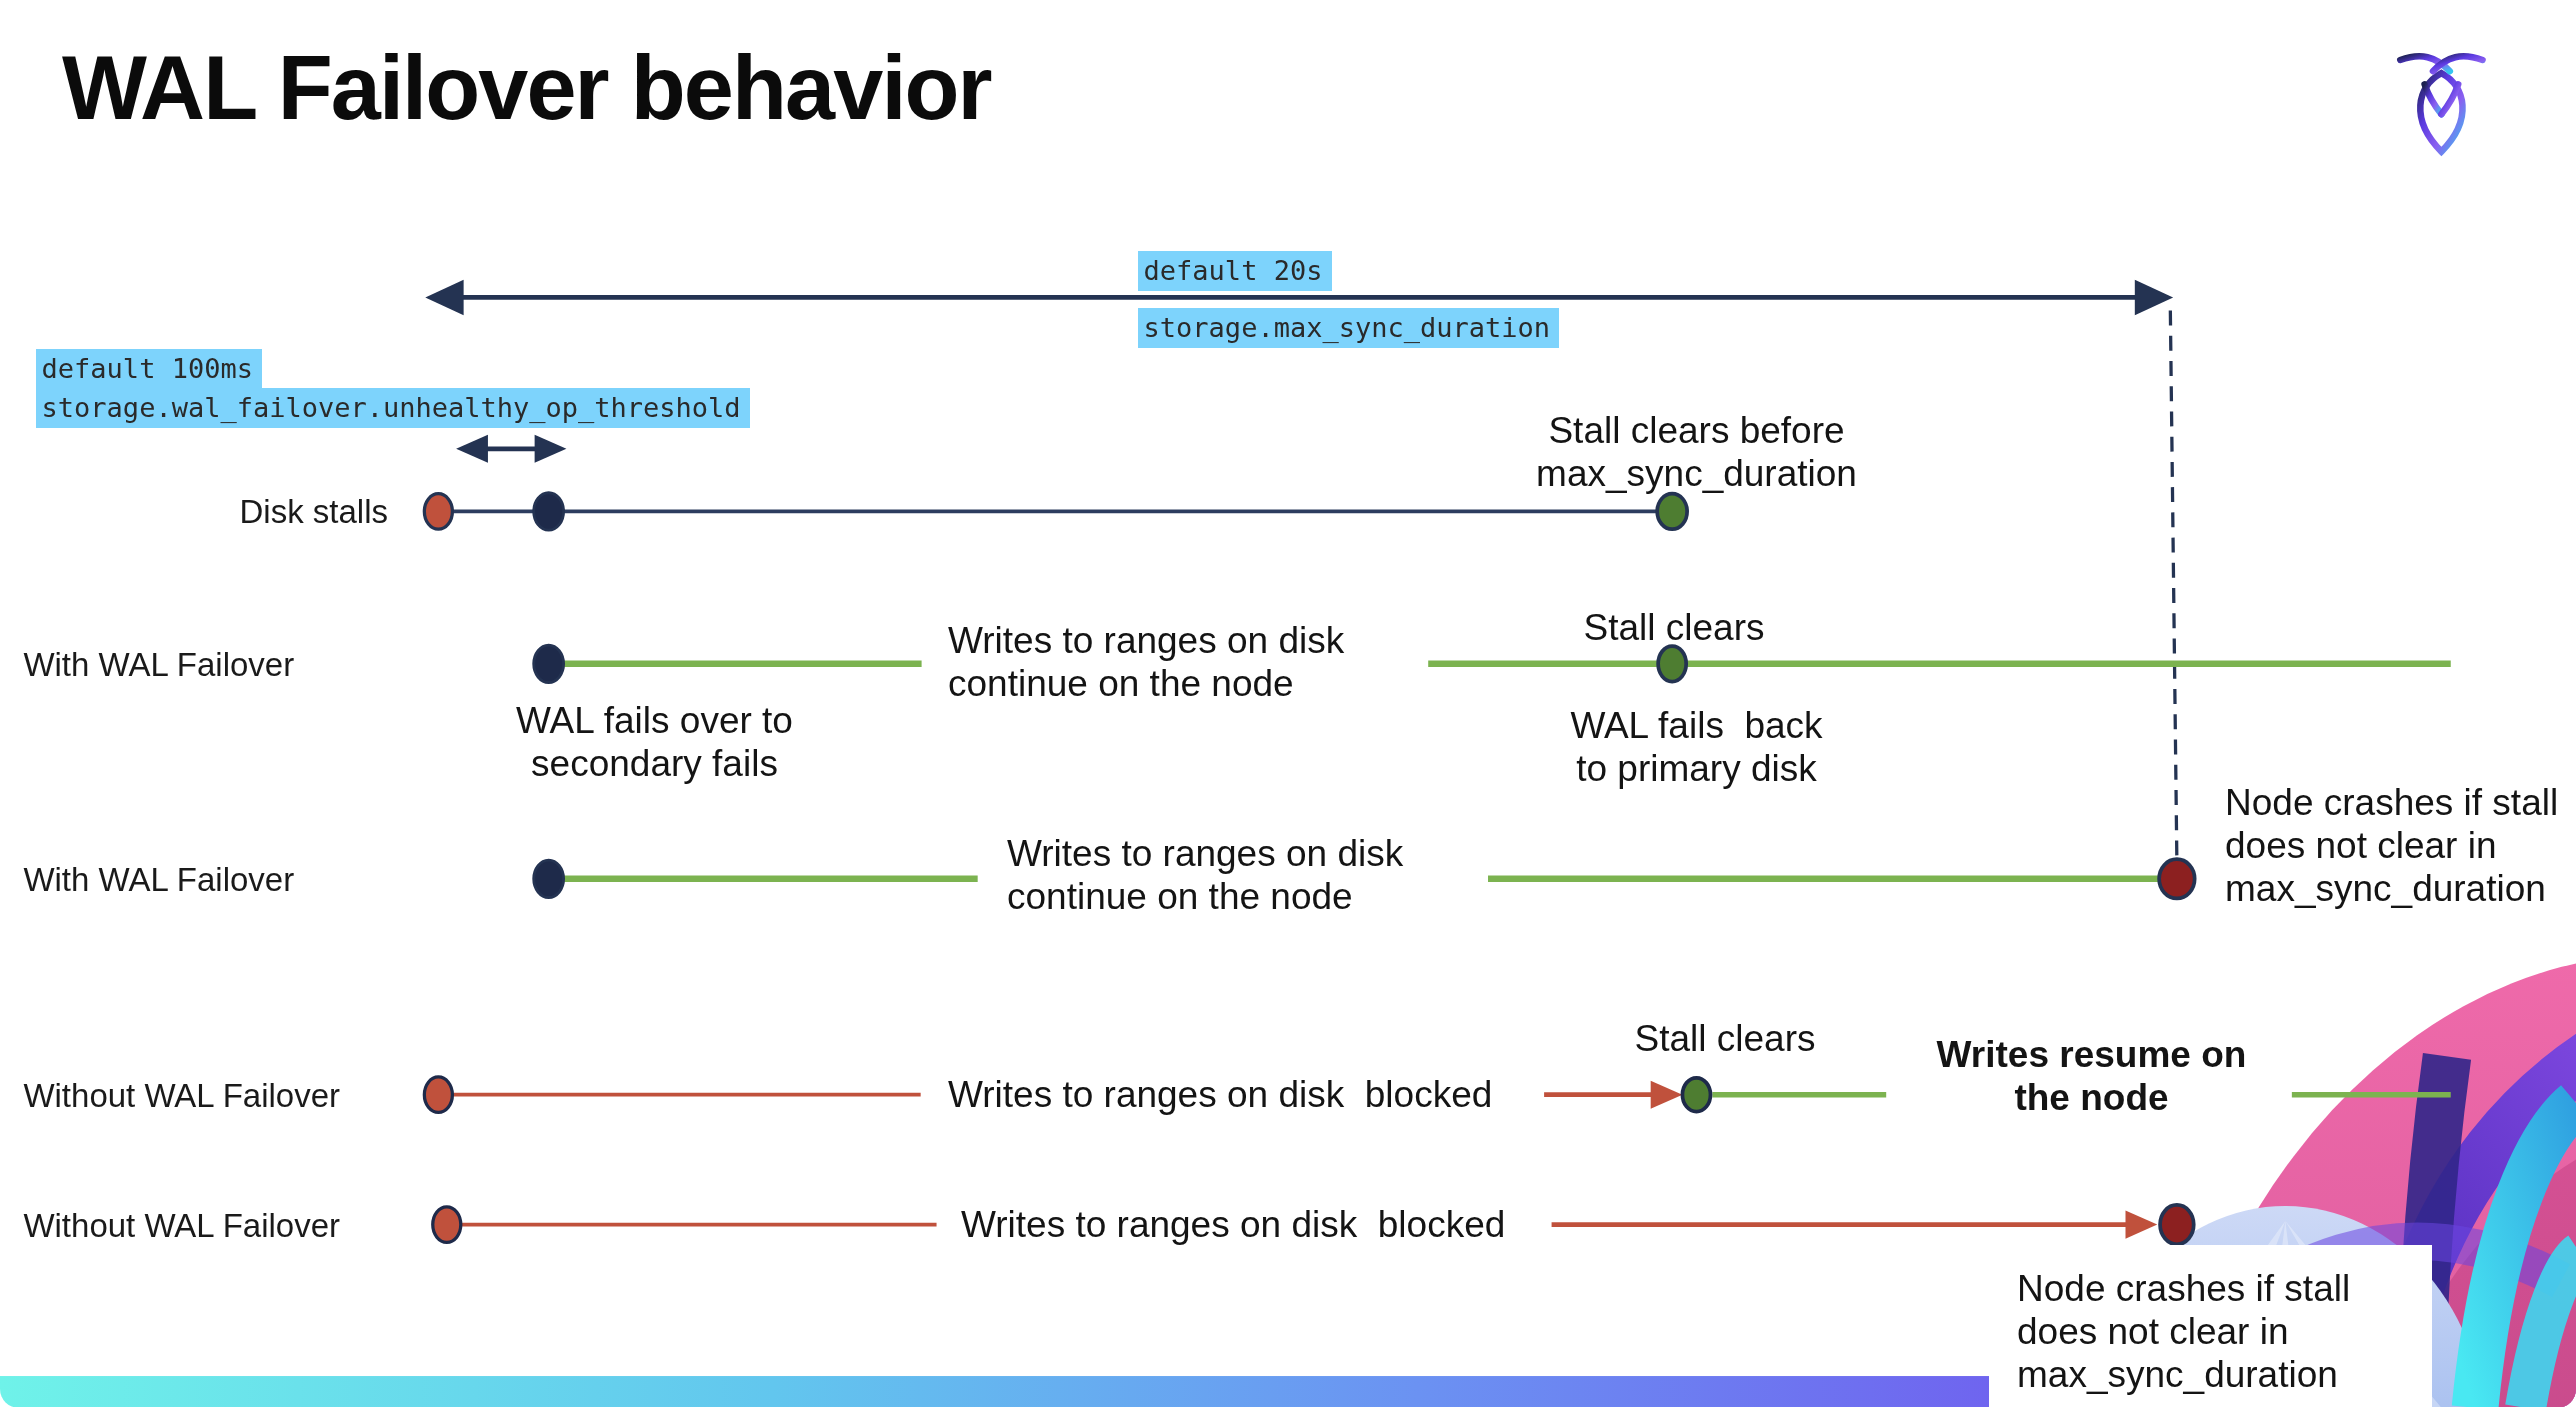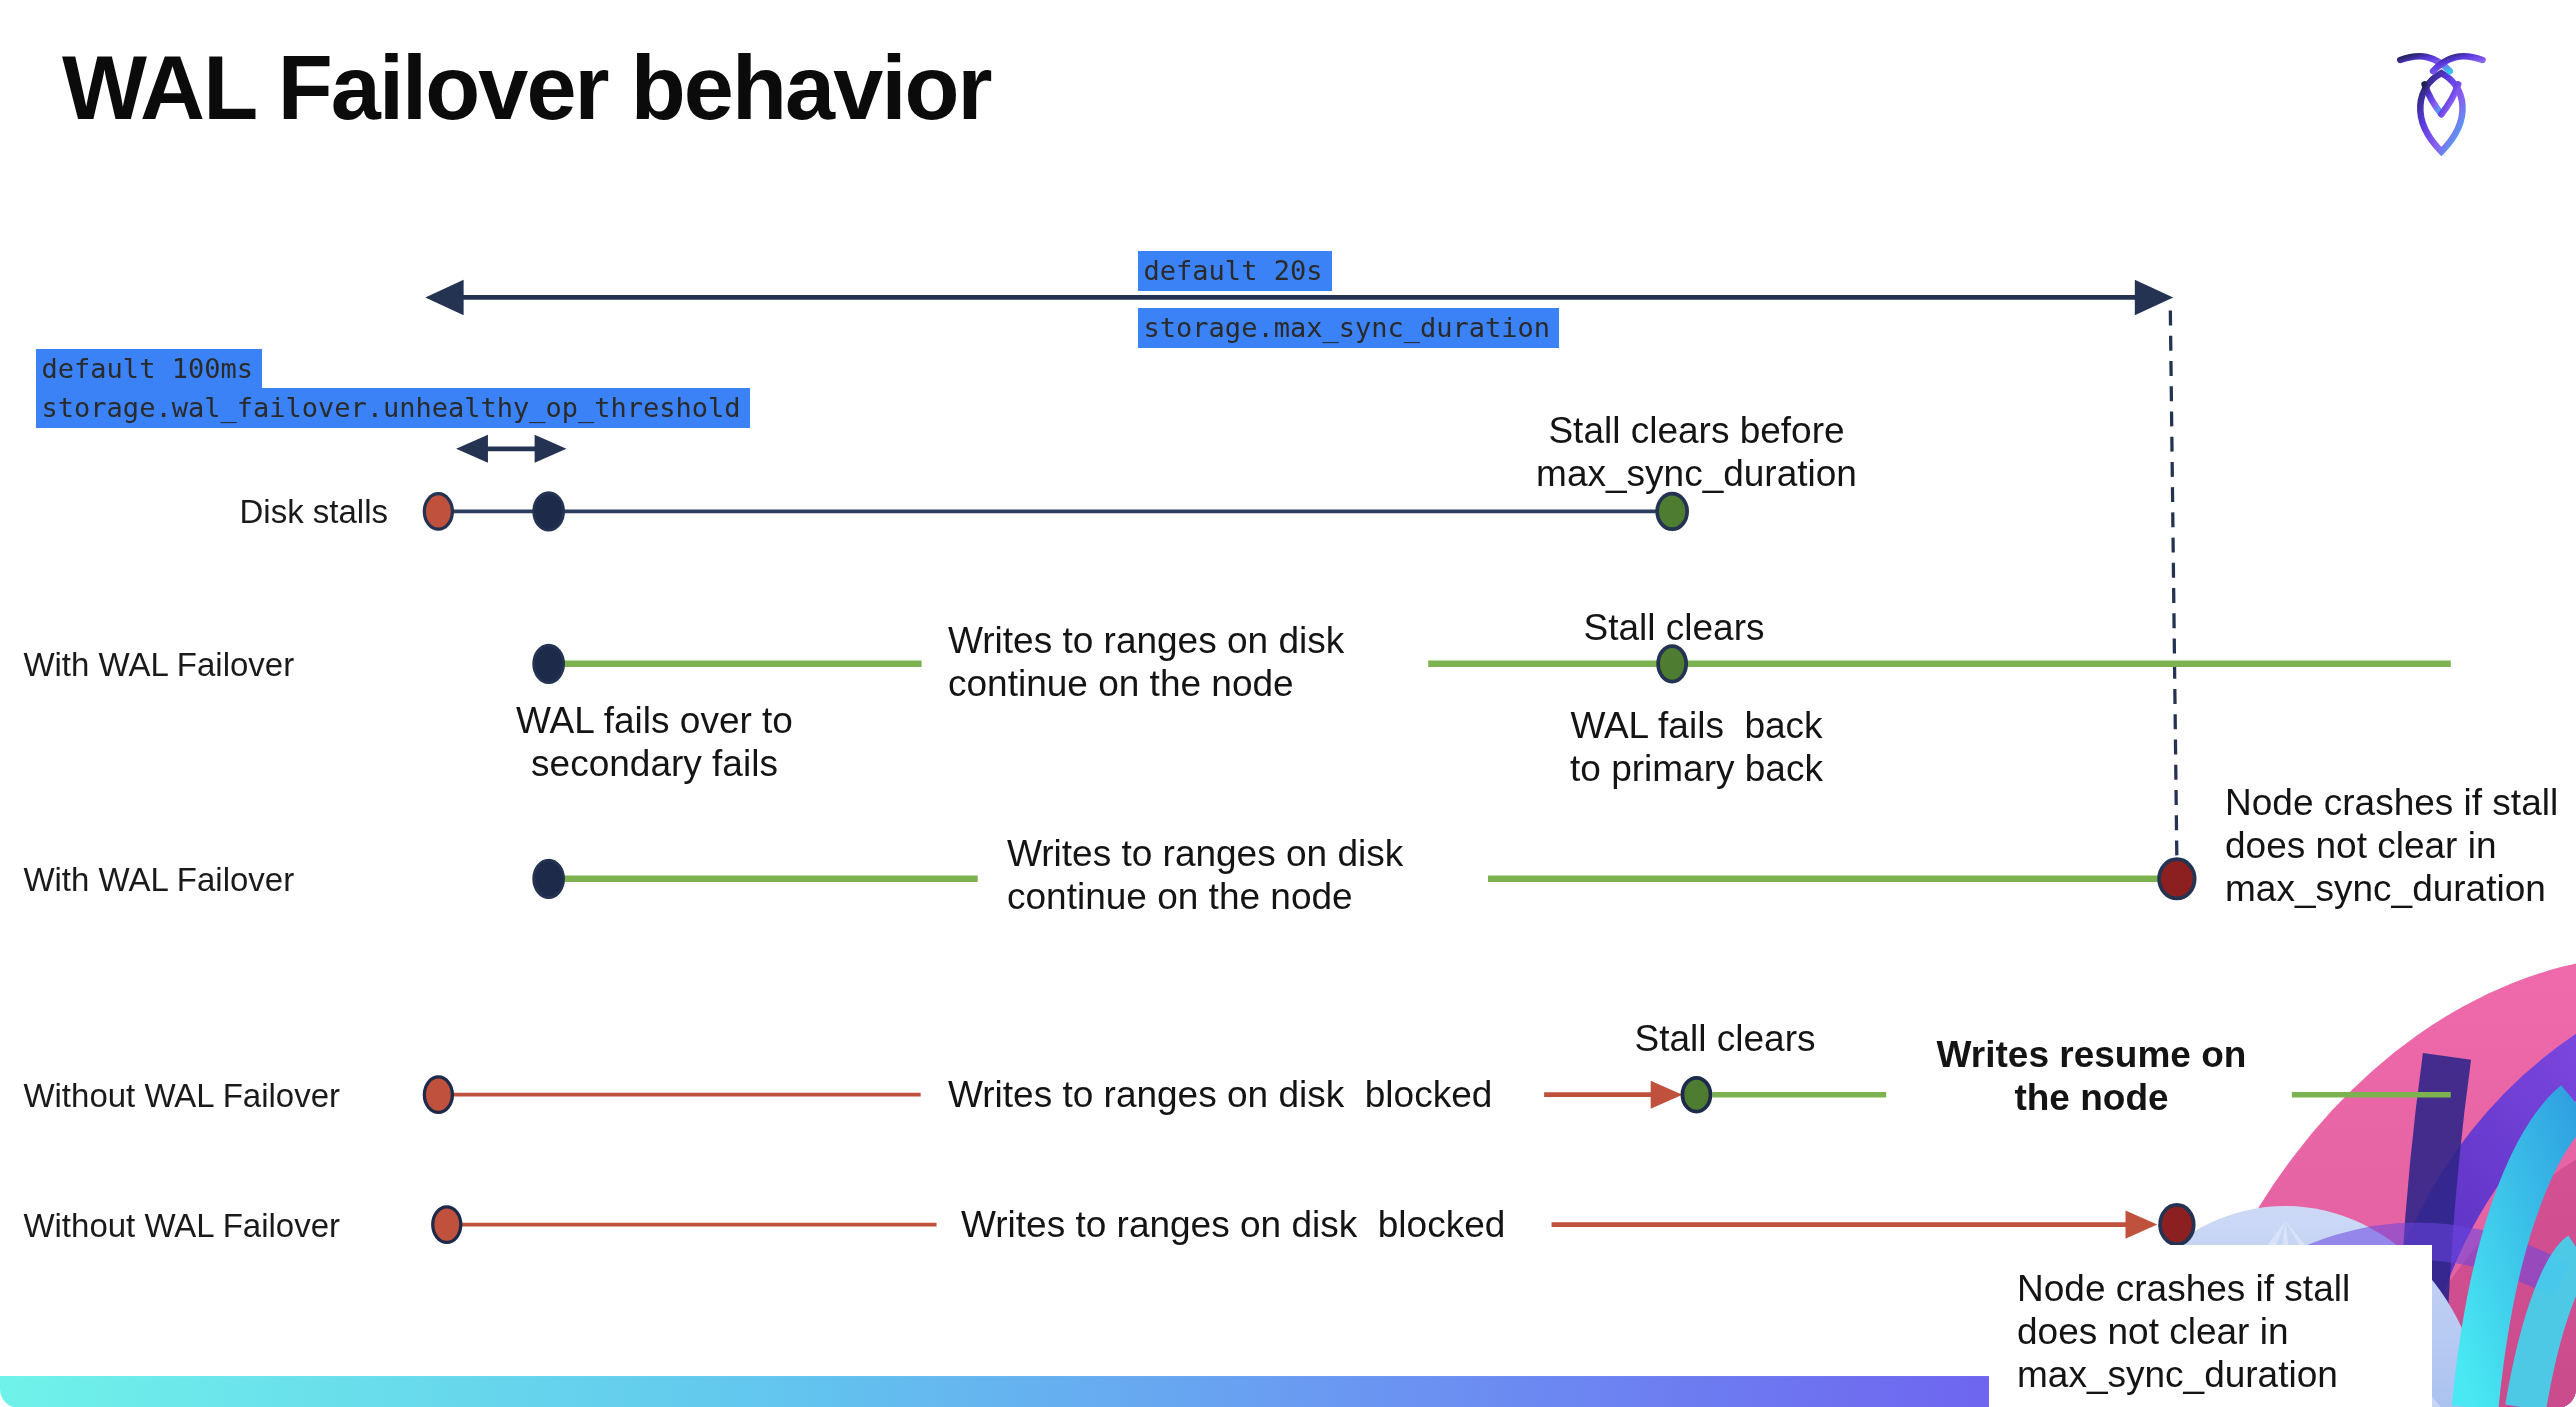--- a/index.html
+++ b/index.html
@@ -2,21 +2,21 @@
 <html style="font-size:15px"><head>
 <meta charset="utf-8">
 <style>
   html,body{margin:0;padding:0;background:#fff;}
   #page{position:relative;width:2576px;height:1408px;background:#ffffff;overflow:hidden;
         font-family:"Liberation Sans",sans-serif;color:#141414;border-radius:19px;}
   #graphics{position:absolute;left:0;top:0;width:2576px;height:1408px;z-index:1;}
   .txt{position:absolute;z-index:2;}
   .title{left:62px;top:37px;font-size:90px;font-weight:bold;letter-spacing:-1.9px;color:#0b0b0b;}
   .mono-label{font-family:"DejaVu Sans Mono",monospace;font-size:27px;line-height:34px;
-              background:#3b82f6;color:#2a2a2a;padding:2.8px 9.3px 3.7px 5.6px;display:inline-block;white-space:pre;}
+              background:#7dd3fc;color:#2a2a2a;padding:2.8px 9.3px 3.7px 5.6px;display:inline-block;white-space:pre;}
   .ann{font-size:37px;line-height:43px;color:#141414;}
   .ann div{white-space:pre;}
   .center{text-align:center;}
   .right{text-align:right;}
   .rowlabel{font-size:33px;line-height:41px;color:#1a1a1a;white-space:pre;}
   .crashbox{position:absolute;left:1989px;top:1245px;width:443px;height:163px;background:#ffffff;z-index:2;}
   .crashbox .inner{padding:22.4px 0 0 28px;}
 </style>
 </head>
 <body>
@@ -169,21 +169,21 @@
   </div>
   <div class="txt ann center" style="left:449px;top:699px;width:411px;">
     <div>WAL fails over to</div>
     <div>secondary fails</div>
   </div>
   <div class="txt ann center" style="left:1534px;top:606px;width:280px;">
     <div>Stall clears</div>
   </div>
   <div class="txt ann center" style="left:1486px;top:704px;width:421px;">
     <div>WAL fails  back</div>
-    <div>to primary back</div>
+    <div>to primary disk</div>
   </div>
 
   <div class="txt ann" style="left:1007px;top:832px;">
     <div>Writes to ranges on disk</div>
     <div>continue on the node</div>
   </div>
   <div class="txt ann" style="left:2225px;top:781px;width:374px;">
     <div>Node crashes if stall</div>
     <div>does not clear in</div>
     <div>max_sync_duration</div>

